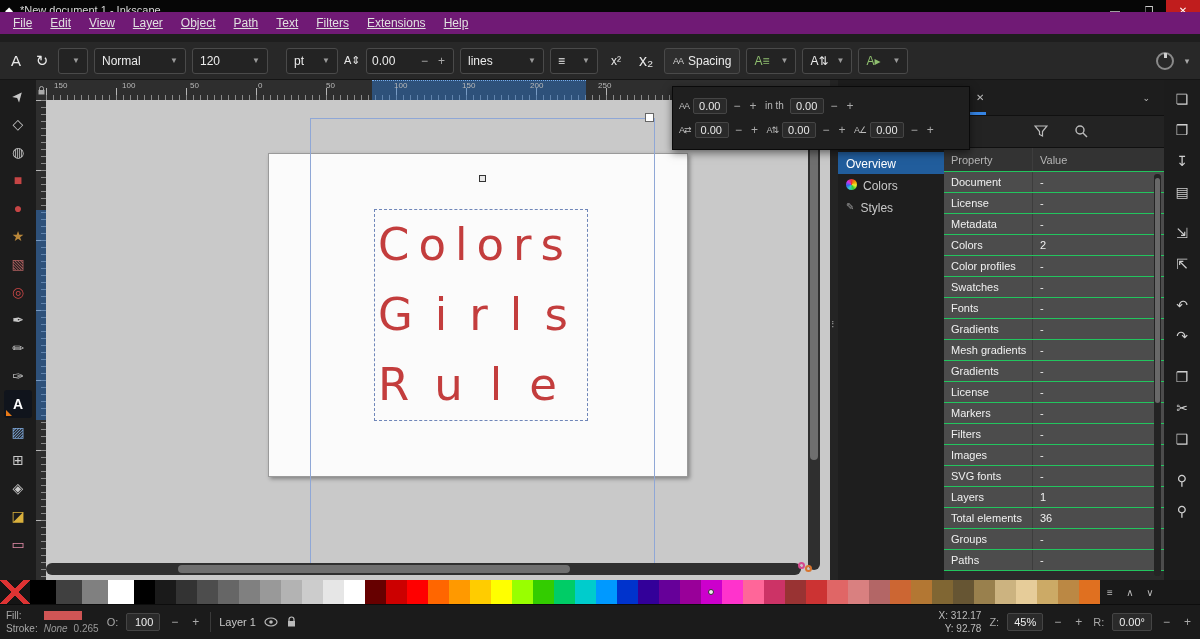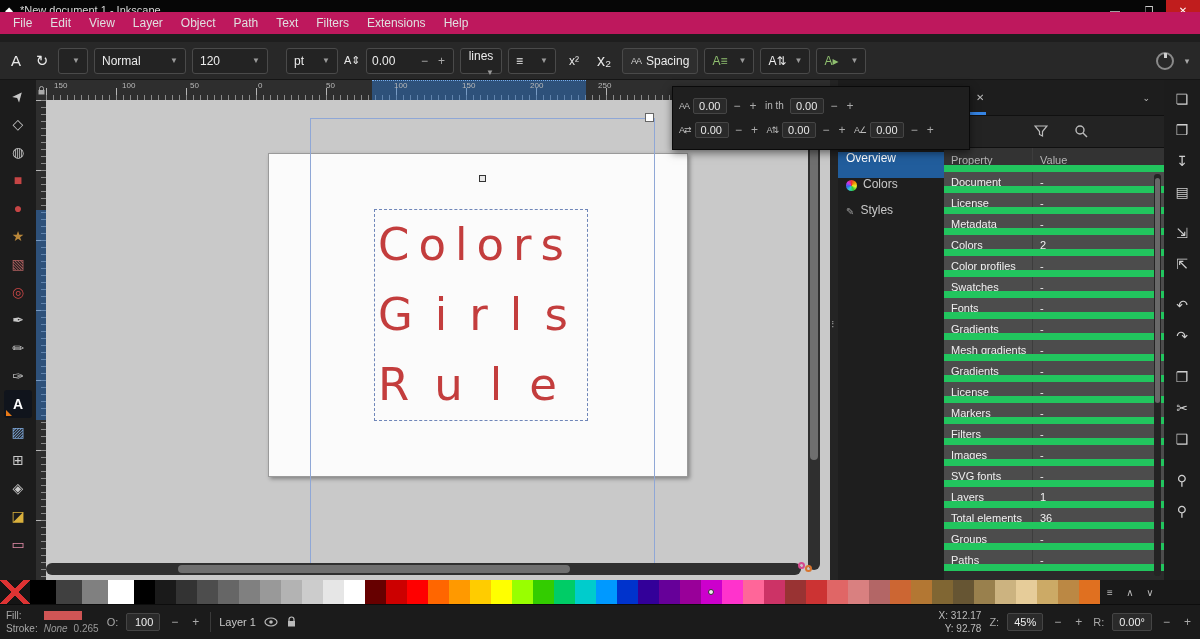--- a/index.html
+++ b/index.html
@@ -11,22 +11,22 @@
   .titlebar { position:absolute; left:0; top:0; width:1200px; height:20px; background:#060606;
     display:flex; align-items:center; font-size:11px; color:#d8d8d8; }
   .tb-logo { width:18px; text-align:center; color:#fff; font-size:10px; }
   .tb-title { margin-left:2px; }
   .tb-spacer { flex:1; }
   .winbtn { width:34px; height:20px; display:flex; align-items:center; justify-content:center;
     font-size:10px; color:#ccc; cursor:default; }
   .winbtn.close { background:#c01d1d; color:#fff; }
 
   
-  .menubar { position:absolute; left:0; top:12px; width:1200px; height:22px; background:#be185d;
-    display:flex; align-items:center; padding-left:4px; }
+  .menubar { position:absolute; left:0; top:12px; width:1200px; height:22px; background:#701a75;
+    display:flex; align-items:center; padding-left:4px;text-decoration:underline; }
   .menu-item { padding:0 9px; font-size:12px; color:#e0e0e0; line-height:22px; }
 
   
   .toolbar { position:absolute; left:0; top:42px; width:1200px; height:38px; background:#282828;
     border-bottom:1px solid #151515; display:flex; align-items:center; gap:6px; padding:0 6px; }
   .tbicon { color:#e8e8e8; font-size:15px; width:20px; text-align:center; }
   .combo,.entry { display:flex; align-items:center; gap:5px; background:#232323;
     border:1px solid #4a4a4a; border-radius:3px; height:26px; padding:0 7px; font-size:12px; color:#ececec; }
   .combo .arr { font-size:8px; color:#9a9a9a; margin-left:auto; }
   .warn { color:#e7c240; font-size:11px; }
@@ -97,28 +97,28 @@
     display:flex; align-items:center; font-size:12px; color:#d8d8d8; }
   .ph-tablabel { position:absolute; left:122px; }
   .ph-close { position:absolute; left:138px; font-size:10px; color:#bbb; }
   .ph-underline { position:absolute; left:74px; bottom:0; width:74px; height:3px; background:#3584e4; }
   .ph-chevron { position:absolute; right:14px; font-size:9px; color:#bbb; }
   .panel-search { position:relative; height:32px; background:#232323; border-bottom:1px solid #101010; }
   .ps-funnel { position:absolute; left:196px; top:8px; }
   .ps-mag { position:absolute; left:236px; top:8px; }
   .panel-body { flex:1; display:flex; min-height:0; }
   .panel-tabs { width:106px; background:#1e1e1e; padding-top:4px; }
-  .ptab { height:22px; display:flex; align-items:flex-end; gap:6px; padding:13px 8px; font-size:12px; color:#c9c9c9; }
+  .ptab { height:22px; display:flex; align-items:flex-start; gap:6px; padding:5px 8px; font-size:12px; color:#c9c9c9; }
   .ptab.sel { background:#215d9c; color:#fff; }
   .cwheel { width:11px; height:11px; border-radius:50%;
     background:conic-gradient(#e33,#e90,#ee3,#3c3,#3cc,#36e,#c3e,#e33); }
   .tab-glyph { font-size:10px; color:#9a9a9a; }
   .ptable { flex:1; position:relative; background:#2a2a2a; overflow:hidden; }
   .trow { display:flex; height:21px; line-height:21px; font-size:11px; background:#4c4c4c;
-    border-bottom:7px solid #22c55e; color:#f0f0f0; }
+    border-bottom:1px solid #22c55e; color:#f0f0f0; }
   .trow.head { height:24px; line-height:24px; background:#333; color:#b5b5b5; }
   .tc-prop { width:88px; padding-left:7px; overflow:hidden; white-space:nowrap; }
   .tc-val { flex:1; padding-left:7px; border-left:1px solid #3d3d3d; }
   .pscroll { position:absolute; right:3px; top:26px; width:7px; bottom:4px; background:#242424; border-radius:3px; }
   .pscroll .thumb { position:absolute; left:1px; top:4px; width:5px; height:225px; background:#686868; border-radius:3px; }
 
   
   .popover { position:absolute; left:672px; top:86px; width:298px; height:64px; background:#1f1f1f;
     border:1px solid #0a0a0a; box-shadow:0 3px 8px rgba(0,0,0,.5); z-index:6;
     display:flex; flex-direction:column; justify-content:space-evenly; padding:2px 6px; }
@@ -219,21 +219,21 @@
     <div class="combo" style="width:52px;margin-left:12px;">
       <span>pt</span>
       <span class="arr">▼</span>
     </div>
     <span class="tbicon" style="font-size:11px;width:16px;">A⇕</span>
     <div class="spin" style="width:88px;">
       <span>0.00</span>
       <span class="sbtn" style="margin-left:auto;">−</span>
       <span class="sbtn">+</span>
     </div>
-    <div class="combo" style="width:42px;flex-direction:column;">
+    <div class="combo" style="width:84px;">
       <span>lines</span>
       <span class="arr">▼</span>
     </div>
     <div class="combo" style="width:48px;">
       <span>≡</span>
       <span class="arr">▼</span>
     </div>
     <span class="tbicon" style="width:24px;font-size:12px;">x²</span>
     <span class="tbicon" style="width:24px;font-size:16px;">x₂</span>
     <div class="tbtn">

